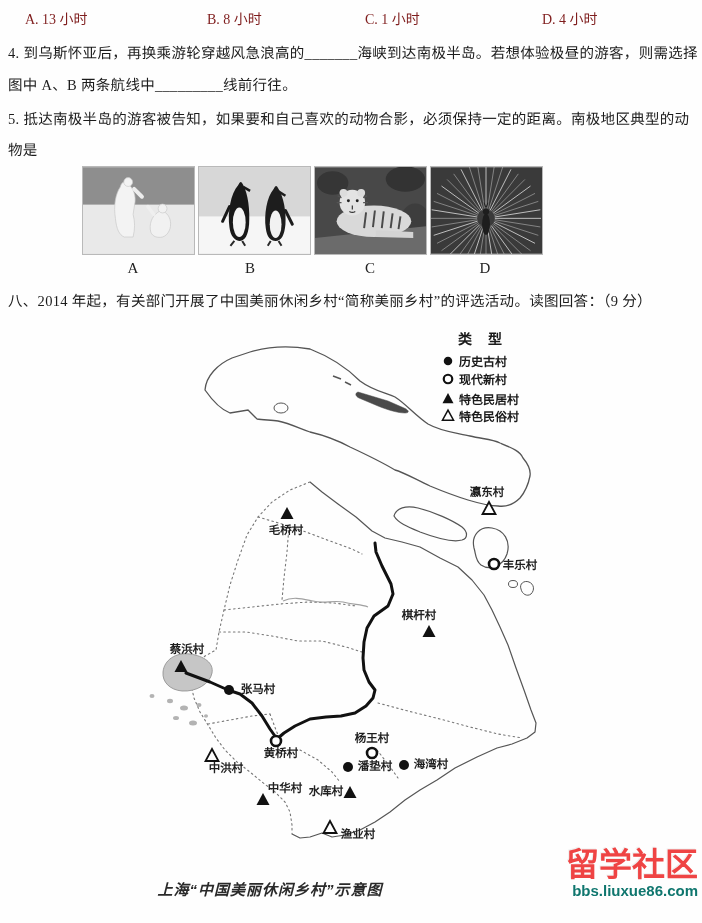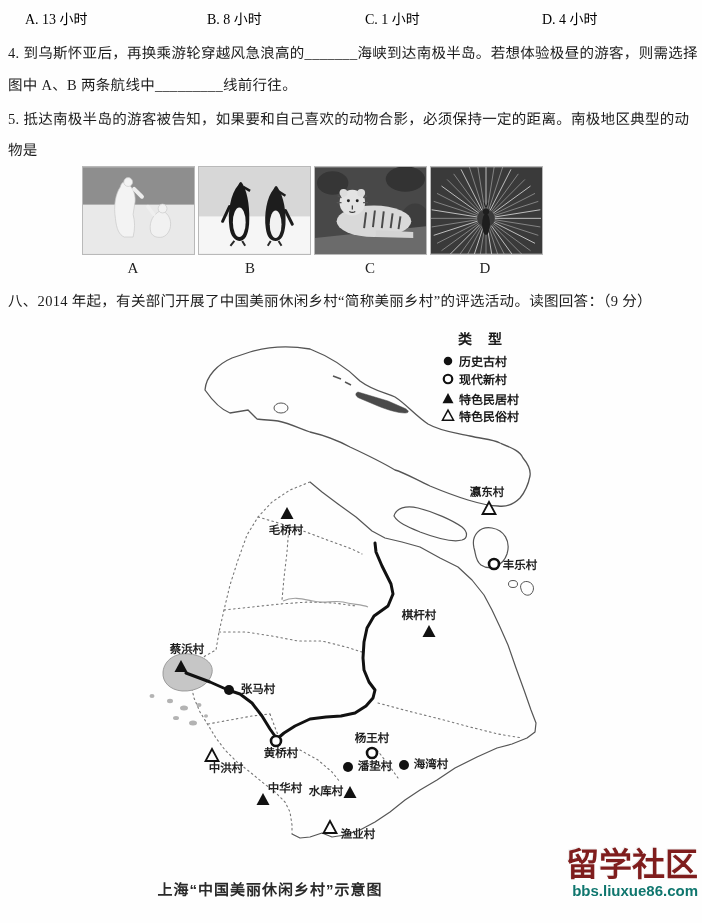--- a/index.html
+++ b/index.html
@@ -4,34 +4,35 @@
 <style>
   html,body{margin:0;padding:0;}
   body{
     width:702px;height:923px;position:relative;overflow:hidden;
     background:#fefefe;
     font-family:"Liberation Serif","DejaVu Serif",serif;
     color:#1f1f1f;
   }
   .abs{position:absolute;}
   .qline{font-size:14.5px;letter-spacing:0.3px;white-space:nowrap;color:#1c1c1c;}
-  .choice{font-size:14px;white-space:nowrap;color:#000000;}
+  .choice{font-size:14px;white-space:nowrap;color:#7f1d1d;}
   .photo{position:absolute;top:166px;width:113px;height:89px;border:1px solid #b9b9b9;box-sizing:border-box;background:#ddd;}
   .photo svg{display:block;width:100%;height:100%;}
   .figlabel{position:absolute;top:260px;font-size:15px;color:#222;transform:translateX(-50%);}
   #map-caption{
     position:absolute;top:878px;left:0;width:540px;text-align:center;
     font-size:15px;font-weight:bold;letter-spacing:1px;color:#2a2a2a;
     font-family:"Liberation Sans","DejaVu Sans",sans-serif;
+    font-style:italic;
   }
   #watermark{
     position:absolute;top:848px;right:4px;text-align:right;line-height:1.05;
     font-family:"Liberation Sans","DejaVu Sans",sans-serif;
   }
-  #watermark .wm1{font-size:33px;font-weight:bold;color:#7f1d1d;text-shadow:1px 1px 0 #ffffff,-1px -1px 0 #efefef;}
+  #watermark .wm1{font-size:33px;font-weight:bold;color:#ef4444;text-shadow:1px 1px 0 #ffffff,-1px -1px 0 #efefef;}
   #watermark .wm2{font-size:15px;font-weight:bold;color:#0f766e;text-shadow:1px 1px 0 #fff;}
   svg text{font-family:"Liberation Sans","DejaVu Sans",sans-serif;}
 </style>
 </head>
 <body>
 
 <span class="abs choice" style="left:25px;top:8px">A. 13 小时</span>
 <span class="abs choice" style="left:207px;top:8px">B. 8 小时</span>
 <span class="abs choice" style="left:365px;top:8px">C. 1 小时</span>
 <span class="abs choice" style="left:542px;top:8px">D. 4 小时</span>

